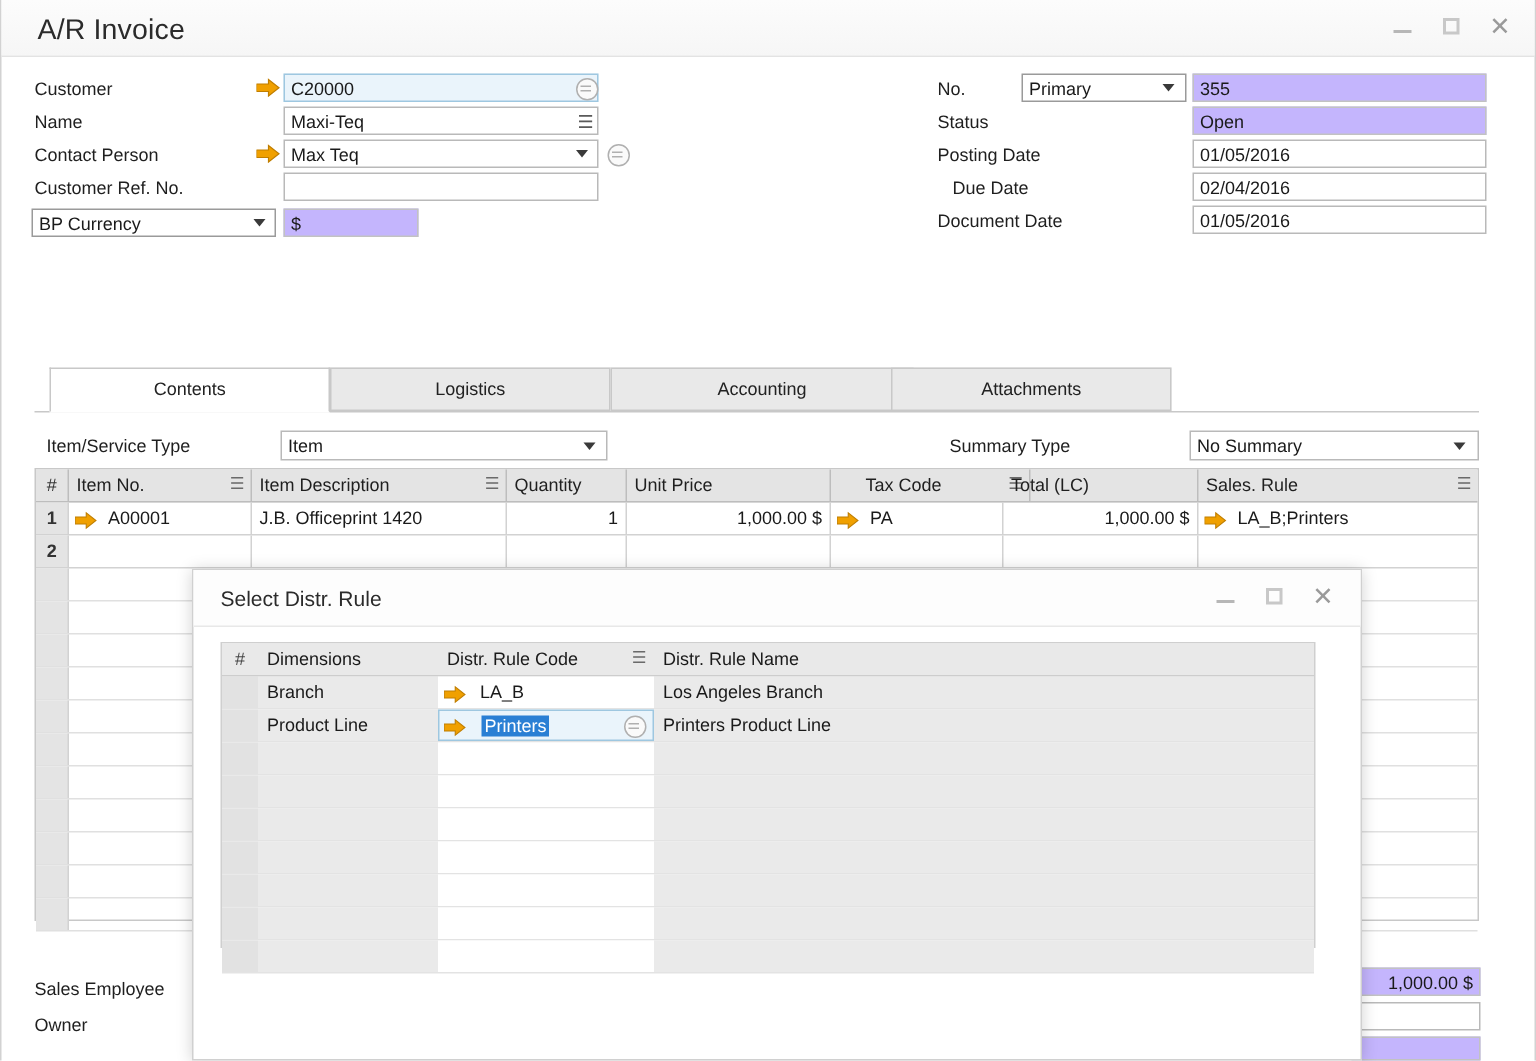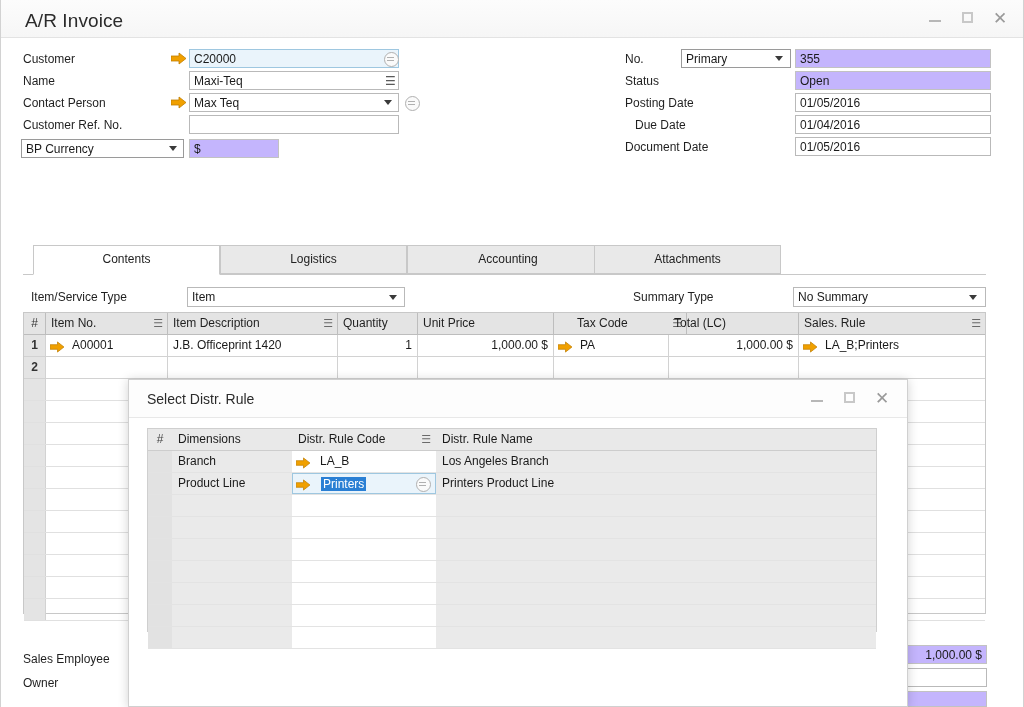--- a/index.html
+++ b/index.html
@@ -145,21 +145,21 @@
     <div class="lbl" style="left:624px;top:96px;">Posting Date</div>
     <div class="lbl" style="left:624px;top:118px;margin-left:10px;">Due Date</div>
     <div class="lbl" style="left:624px;top:140px;">Document Date</div>
 
     <div class="sel-box" style="left:680px;top:49px;width:110px;">Primary</div>
     <div class="caret" style="left:774px;top:56px;"></div>
 
     <div class="fld ro" style="left:794px;top:49px;width:196px;">355</div>
     <div class="fld ro" style="left:794px;top:71px;width:196px;">Open</div>
     <div class="fld" style="left:794px;top:93px;width:196px;">01/05/2016</div>
-    <div class="fld" style="left:794px;top:115px;width:196px;">01/04/2016</div>
+    <div class="fld" style="left:794px;top:115px;width:196px;">02/04/2016</div>
     <div class="fld" style="left:794px;top:137px;width:196px;">01/05/2016</div>
   </div>
 
   <div id="tabstrip">
     <div class="tab sel" style="left:10px;width:187px;">Contents</div>
     <div class="tab" style="left:197px;width:187px;">Logistics</div>
     <div class="tab" style="left:384px;width:202px;">Accounting</div>
     <div class="tab" style="left:571px;width:187px;">Attachments</div>
   </div>
   <div id="tab-underline"></div>

